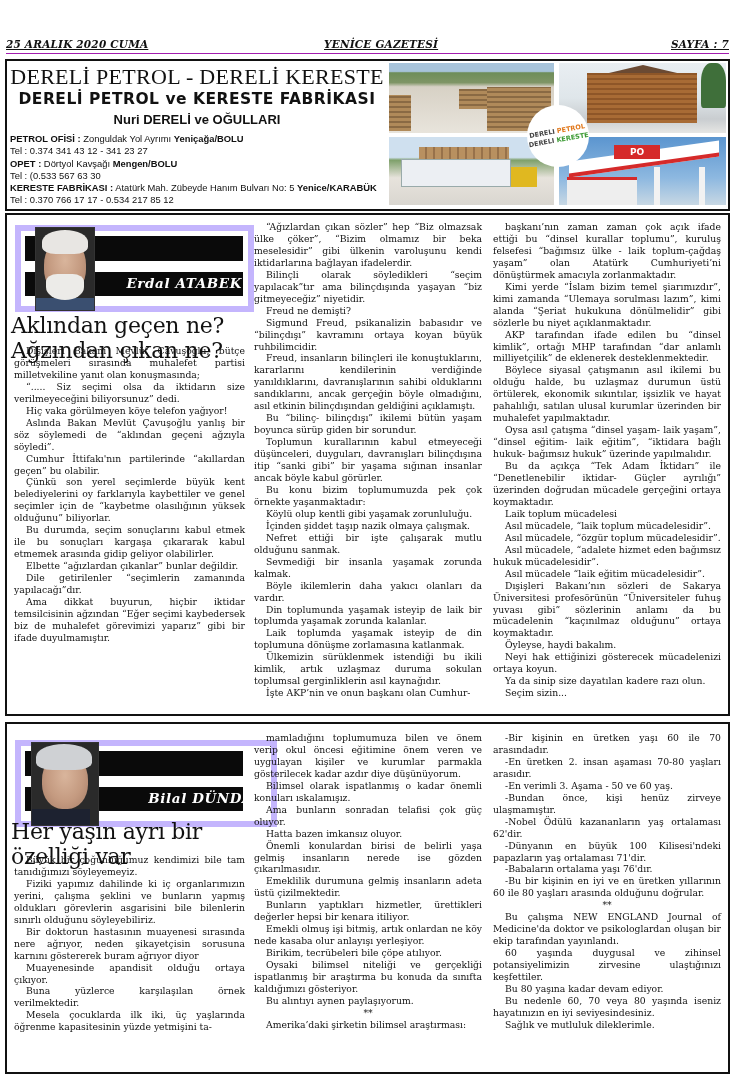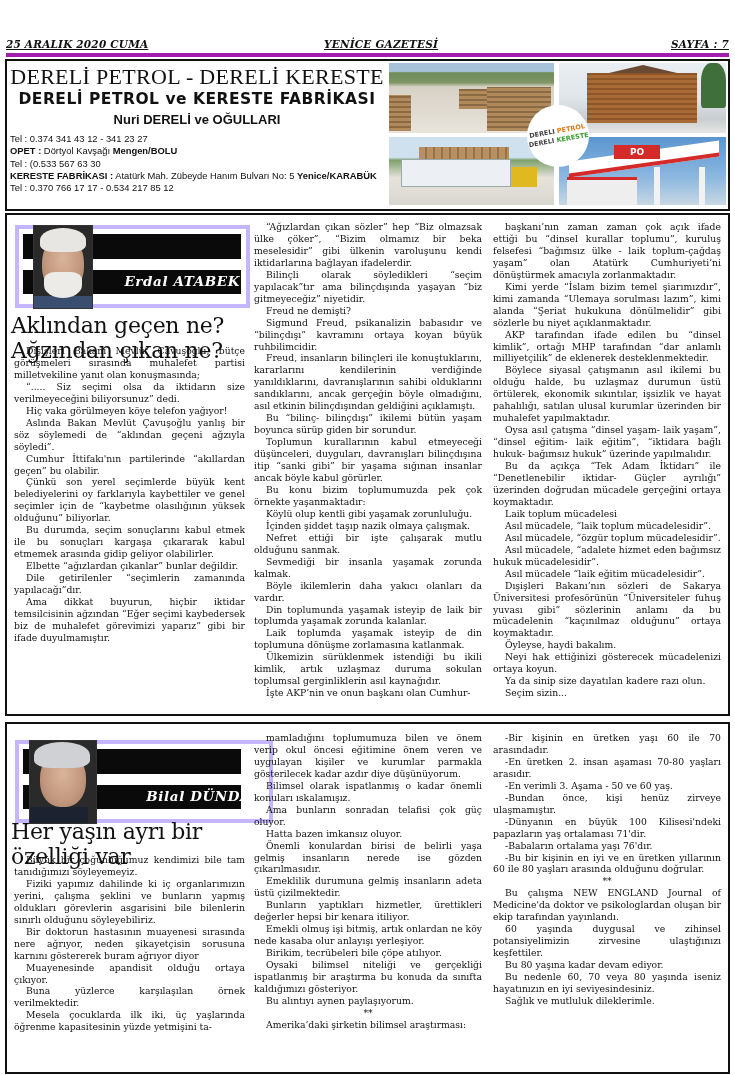--- a/index.html
+++ b/index.html
@@ -1,18 +1,18 @@
 <!DOCTYPE html>
 <html><head>
 <meta charset="utf-8">
 <style>
   html, body { margin: 0; padding: 0; background: #ffffff; }
   body { width: 735px; height: 1075px; position: relative; overflow: hidden; font-family: "DejaVu Serif", serif; color: #111; }
 
-  .masthead { position: absolute; left: 6px; top: 38px; width: 723px; height: 15px; border-bottom: 4px solid #a21caf; }
+  .masthead { position: absolute; left: 6px; top: 38px; width: 723px; height: 15px; border-bottom: 1px solid #a21caf; }
   .masthead span { position: absolute; top: 0; font-family: "DejaVu Serif", serif; font-weight: bold; font-style: italic; font-size: 10.5px; text-decoration: underline; letter-spacing: 0.2px; }
   .mh-date { left: 0; }
   .mh-paper { left: 318px; }
   .mh-page { right: 0; }
 
   
   .ad { position: absolute; left: 5px; top: 59px; width: 721px; height: 148px; border: 2px solid #111; background: #fff; }
   .ad-text { position: absolute; left: 0; top: 0; width: 380px; height: 148px; }
   .ad-title1 { position: absolute; left: 0; top: 3px; width: 380px; text-align: center; font-family: "Liberation Serif", serif; font-size: 22px; letter-spacing: 0.3px; }
   .ad-title2 { position: absolute; left: 0; top: 29px; width: 380px; text-align: center; font-family: "DejaVu Sans", sans-serif; font-weight: bold; font-size: 15.5px; letter-spacing: 0.5px; }
@@ -40,21 +40,21 @@
   .ad-badge .b1 { color: #444; }
   .ad-badge .b1 em { color: #e1781c; font-style: normal; }
   .ad-badge .b2 { color: #444; }
   .ad-badge .b2 em { color: #3d9b35; font-style: normal; }
 
   
   .article { position: absolute; left: 5px; width: 721px; border: 2px solid #111; background: #fff; }
   .art1 { top: 213px; height: 499px; }
   .art2 { top: 722px; height: 348px; }
 
-  .author-box { position: absolute; left: 8px; top: 10px; width: 227px; height: 75px; border: 4px solid #c4b5fd; }
+  .author-box { position: absolute; left: 8px; top: 10px; width: 227px; height: 75px; border: 6px solid #c4b5fd; }
   .author-box .bar { position: absolute; left: 4px; width: 218px; background: #0a0a0a; }
   .author-box .bar-top { top: 5px; height: 25px; }
   .author-box .bar-bot { top: 41px; height: 24px; }
   .author-box .name { position: absolute; right: 6px; top: 44px; color: #fff; font-family: "DejaVu Serif", serif; font-weight: bold; font-style: italic; font-size: 13.5px; letter-spacing: 0.6px; }
   .author-photo { position: absolute; left: 14px; top: -4px; width: 58px; height: 82px; border: 1px solid #333; overflow: hidden; background: #2a2a2a; }
   .face { position:absolute; left: 8px; top: 10px; width: 42px; height: 56px; border-radius: 48% 48% 44% 44%; background: radial-gradient(ellipse at 50% 40%, #d9b59c 0%, #c49a80 55%, #a57c66 100%); }
   .hair-white { position:absolute; left: 6px; top: 2px; width: 46px; height: 24px; border-radius: 50% 50% 30% 30%; background: #e8e6e3; }
   .beard { position:absolute; left: 10px; top: 46px; width: 38px; height: 26px; border-radius: 30% 30% 50% 50%; background: #ecebe8; }
   .shirt { position:absolute; left: 0; top: 70px; width: 58px; height: 14px; background: #3a4f70; }
   .hair-grey { position:absolute; left: 4px; top: 1px; width: 50px; height: 26px; border-radius: 50% 50% 30% 30%; background: #cfd1d4; }
@@ -82,20 +82,21 @@
   <span class="mh-paper">YENİCE GAZETESİ</span>
   <span class="mh-page">SAYFA : 7</span>
 </div>
 
 <div class="ad">
   <div class="ad-text">
     <div class="ad-title1">DERELİ PETROL - DERELİ KERESTE</div>
     <div class="ad-title2">DERELİ PETROL ve KERESTE FABRİKASI</div>
     <div class="ad-title3">Nuri DERELİ ve OĞULLARI</div>
     <div class="ad-lines">
+      <div class="ad-line"><b>PETROL OFİSİ :</b><span> Zonguldak Yol Ayrımı </span><b>Yeniçağa/BOLU</b></div>
       <div class="ad-line"><span>Tel : 0.374 341 43 12 - 341 23 27</span></div>
       <div class="ad-line"><b>OPET :</b><span> Dörtyol Kavşağı </span><b>Mengen/BOLU</b></div>
       <div class="ad-line"><span>Tel : (0.533 567 63 30</span></div>
       <div class="ad-line"><b>KERESTE FABRİKASI :</b><span> Atatürk Mah. Zübeyde Hanım Bulvarı No: 5 </span><b>Yenice/KARABÜK</b></div>
       <div class="ad-line"><span>Tel : 0.370 766 17 17 - 0.534 217 85 12</span></div>
     </div>
   </div>
   <div class="ad-photos">
     <div class="ph ph1">
       <div class="stack" style="left:0;top:32px;width:22px;height:36px;"></div>
@@ -229,20 +230,21 @@
       <p>Oysaki bilimsel niteliği ve gerçekliği ispatlanmış bir araştırma bu konuda da sınıfta kaldığımızı gösteriyor.</p>
       <p>Bu alıntıyı aynen paylaşıyorum.</p>
       <p class="center">**</p>
       <p>Amerika’daki şirketin bilimsel araştırması:</p>
     </div>
   <div class="col a2c3">
       <p>-Bir kişinin en üretken yaşı 60 ile 70 arasındadır.</p>
       <p>-En üretken 2. insan aşaması 70-80 yaşları arasıdır.</p>
       <p>-En verimli 3. Aşama - 50 ve 60 yaş.</p>
       <p>-Bundan önce, kişi henüz zirveye ulaşmamıştır.</p>
+      <p>-Nobel Ödülü kazananların yaş ortalaması 62'dir.</p>
       <p>-Dünyanın en büyük 100 Kilisesi'ndeki papazların yaş ortalaması 71'dir.</p>
       <p>-Babaların ortalama yaşı 76'dır.</p>
       <p>-Bu bir kişinin en iyi ve en üretken yıllarının 60 ile 80 yaşları arasında olduğunu doğrular.</p>
       <p class="center">**</p>
       <p>Bu çalışma NEW ENGLAND Journal of Medicine'da doktor ve psikologlardan oluşan bir ekip tarafından yayınlandı.</p>
       <p>60 yaşında duygusal ve zihinsel potansiyelimizin zirvesine ulaştığınızı keşfettiler.</p>
       <p>Bu 80 yaşına kadar devam ediyor.</p>
       <p>Bu nedenle 60, 70 veya 80 yaşında iseniz hayatınızın en iyi seviyesindesiniz.</p>
       <p>Sağlık ve mutluluk dileklerimle.</p>
     </div>

